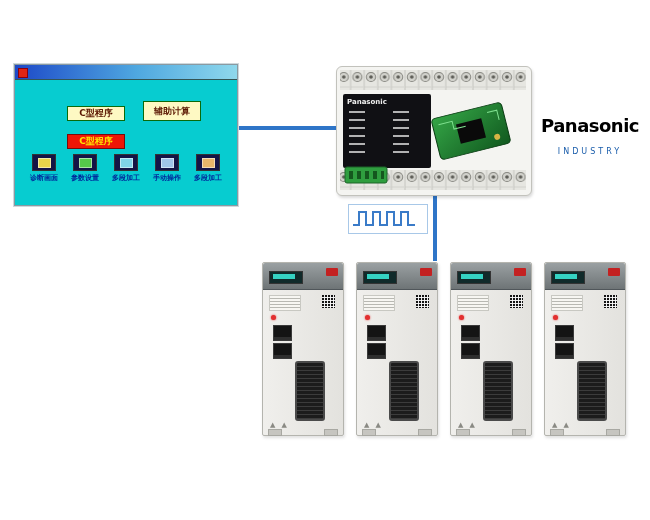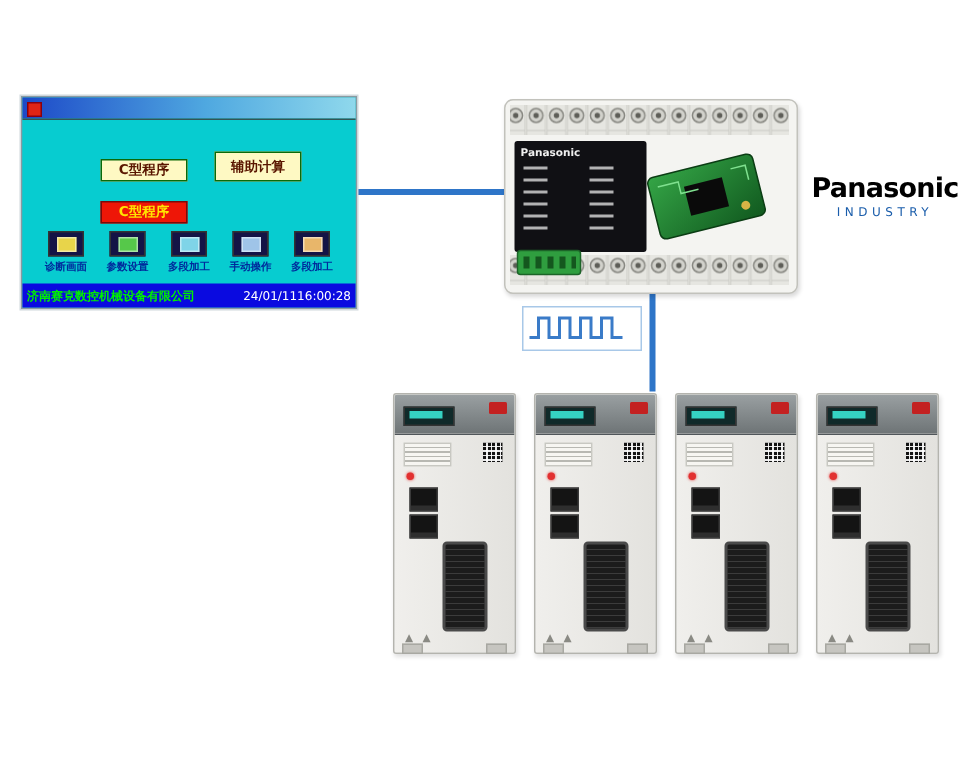--- a/index.html
+++ b/index.html
@@ -32,21 +32,21 @@
   .hmi-statusbar{position:relative;height:16px;background:#0a0ae0;display:flex;align-items:center;justify-content:space-between;padding:0 3px;box-sizing:border-box;}
   .hmi-company{font-size:8px;color:#00f000;font-weight:bold;white-space:nowrap;}
   .hmi-time{font-size:8px;color:#ffffff;white-space:nowrap;}
 
   
   .plc{position:absolute;left:336px;top:66px;width:194px;height:128px;background:#f4f4f1;border:1px solid #c2c2bc;border-radius:6px;box-shadow:1px 2px 3px rgba(0,0,0,.15);}
 
   
   .brand{position:absolute;left:538px;top:116px;width:104px;text-align:center;}
   .brand-name{font-size:18px;font-weight:bold;color:#000;letter-spacing:-0.5px;line-height:20px;}
-  .brand-sub{font-size:8px;letter-spacing:3px;color:#1a5dab;margin-top:1px;}
+  .brand-sub{font-size:8px;letter-spacing:3px;color:#1a5dab;margin-top:11px;}
 
   
   .pulse-box{position:absolute;left:348px;top:204px;width:78px;height:28px;background:#fff;border:1px solid #a8c8e8;}
 
   
   .servo-group{position:absolute;left:262px;top:262px;display:flex;gap:12px;}
   .servo{position:relative;width:80px;height:172px;background:linear-gradient(to right,#f0efec,#e3e2de);border:1px solid #b4b4ae;border-radius:2px;box-shadow:1px 2px 3px rgba(0,0,0,.12);}
   .servo-cap{position:absolute;left:0;top:0;right:0;height:26px;background:linear-gradient(#9aa0a2,#6e7476);border-bottom:1px solid #50565a;border-radius:2px 2px 0 0;}
   .servo-display{position:absolute;left:6px;top:8px;width:32px;height:11px;background:#102a2a;border:1px solid #333;box-shadow:inset 0 0 0 2px #102a2a;}
   .servo-display::after{content:"";position:absolute;left:3px;top:2px;width:22px;height:5px;background:#35d2c2;}
@@ -110,24 +110,20 @@
   </div>
 
   <div class="tb-item">
     <div class="tb-icon">
       <div class="tb-glyph" style="background: rgb(232, 182, 106);"></div>
     </div>
     <div class="tb-label">多段加工</div>
   </div>
 </div>
     </div>
-    <div class="hmi-statusbar">
-      <span class="hmi-company">济南赛克数控机械设备有限公司</span>
-      <span class="hmi-time">24/01/1116:00:28</span>
-    </div>
   </div>
 
   <div class="plc">
     <svg width="192" height="126">
       <defs>
         <pattern id="screws" width="13.6" height="20" patternUnits="userSpaceOnUse">
           <rect x="0.5" y="0" width="12.5" height="20" fill="#e6e6e1" stroke="#c6c6c0" stroke-width="0.6"></rect>
           <circle cx="6.8" cy="10" r="4.6" fill="#d2d2cc" stroke="#888882" stroke-width="1"></circle>
           <circle cx="6.8" cy="10" r="1.8" fill="#5e5e58"></circle>
         </pattern>

